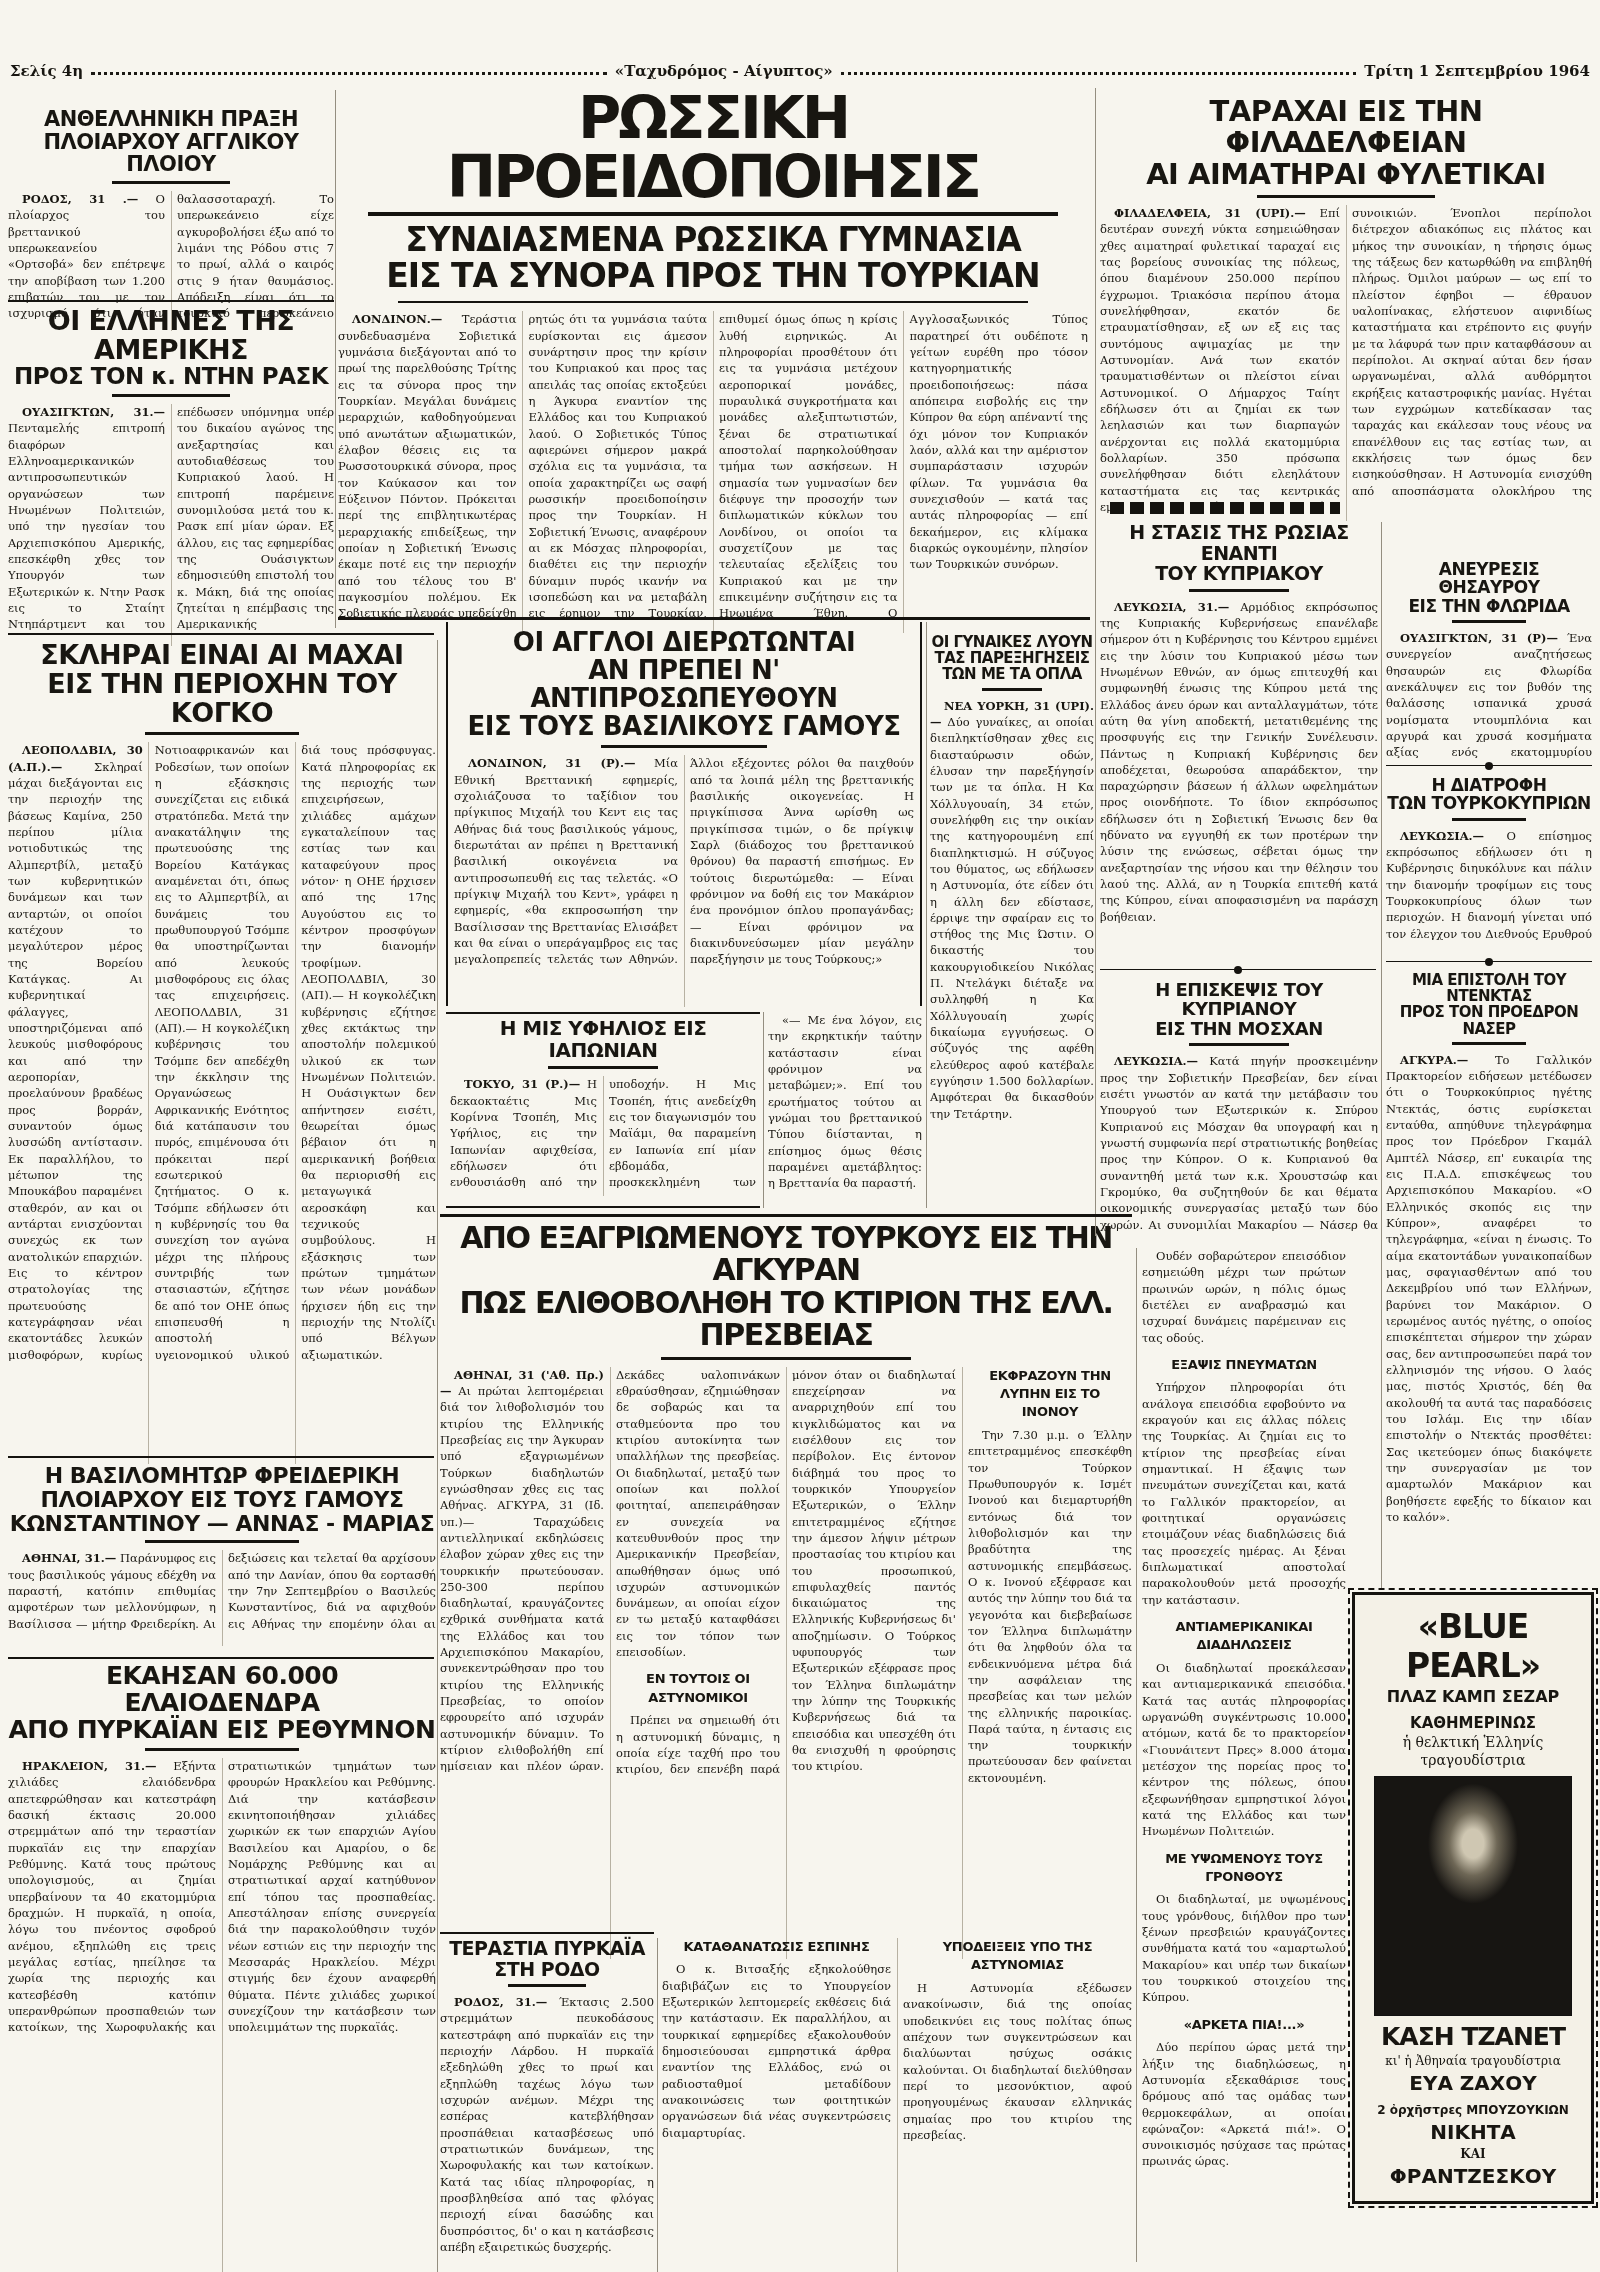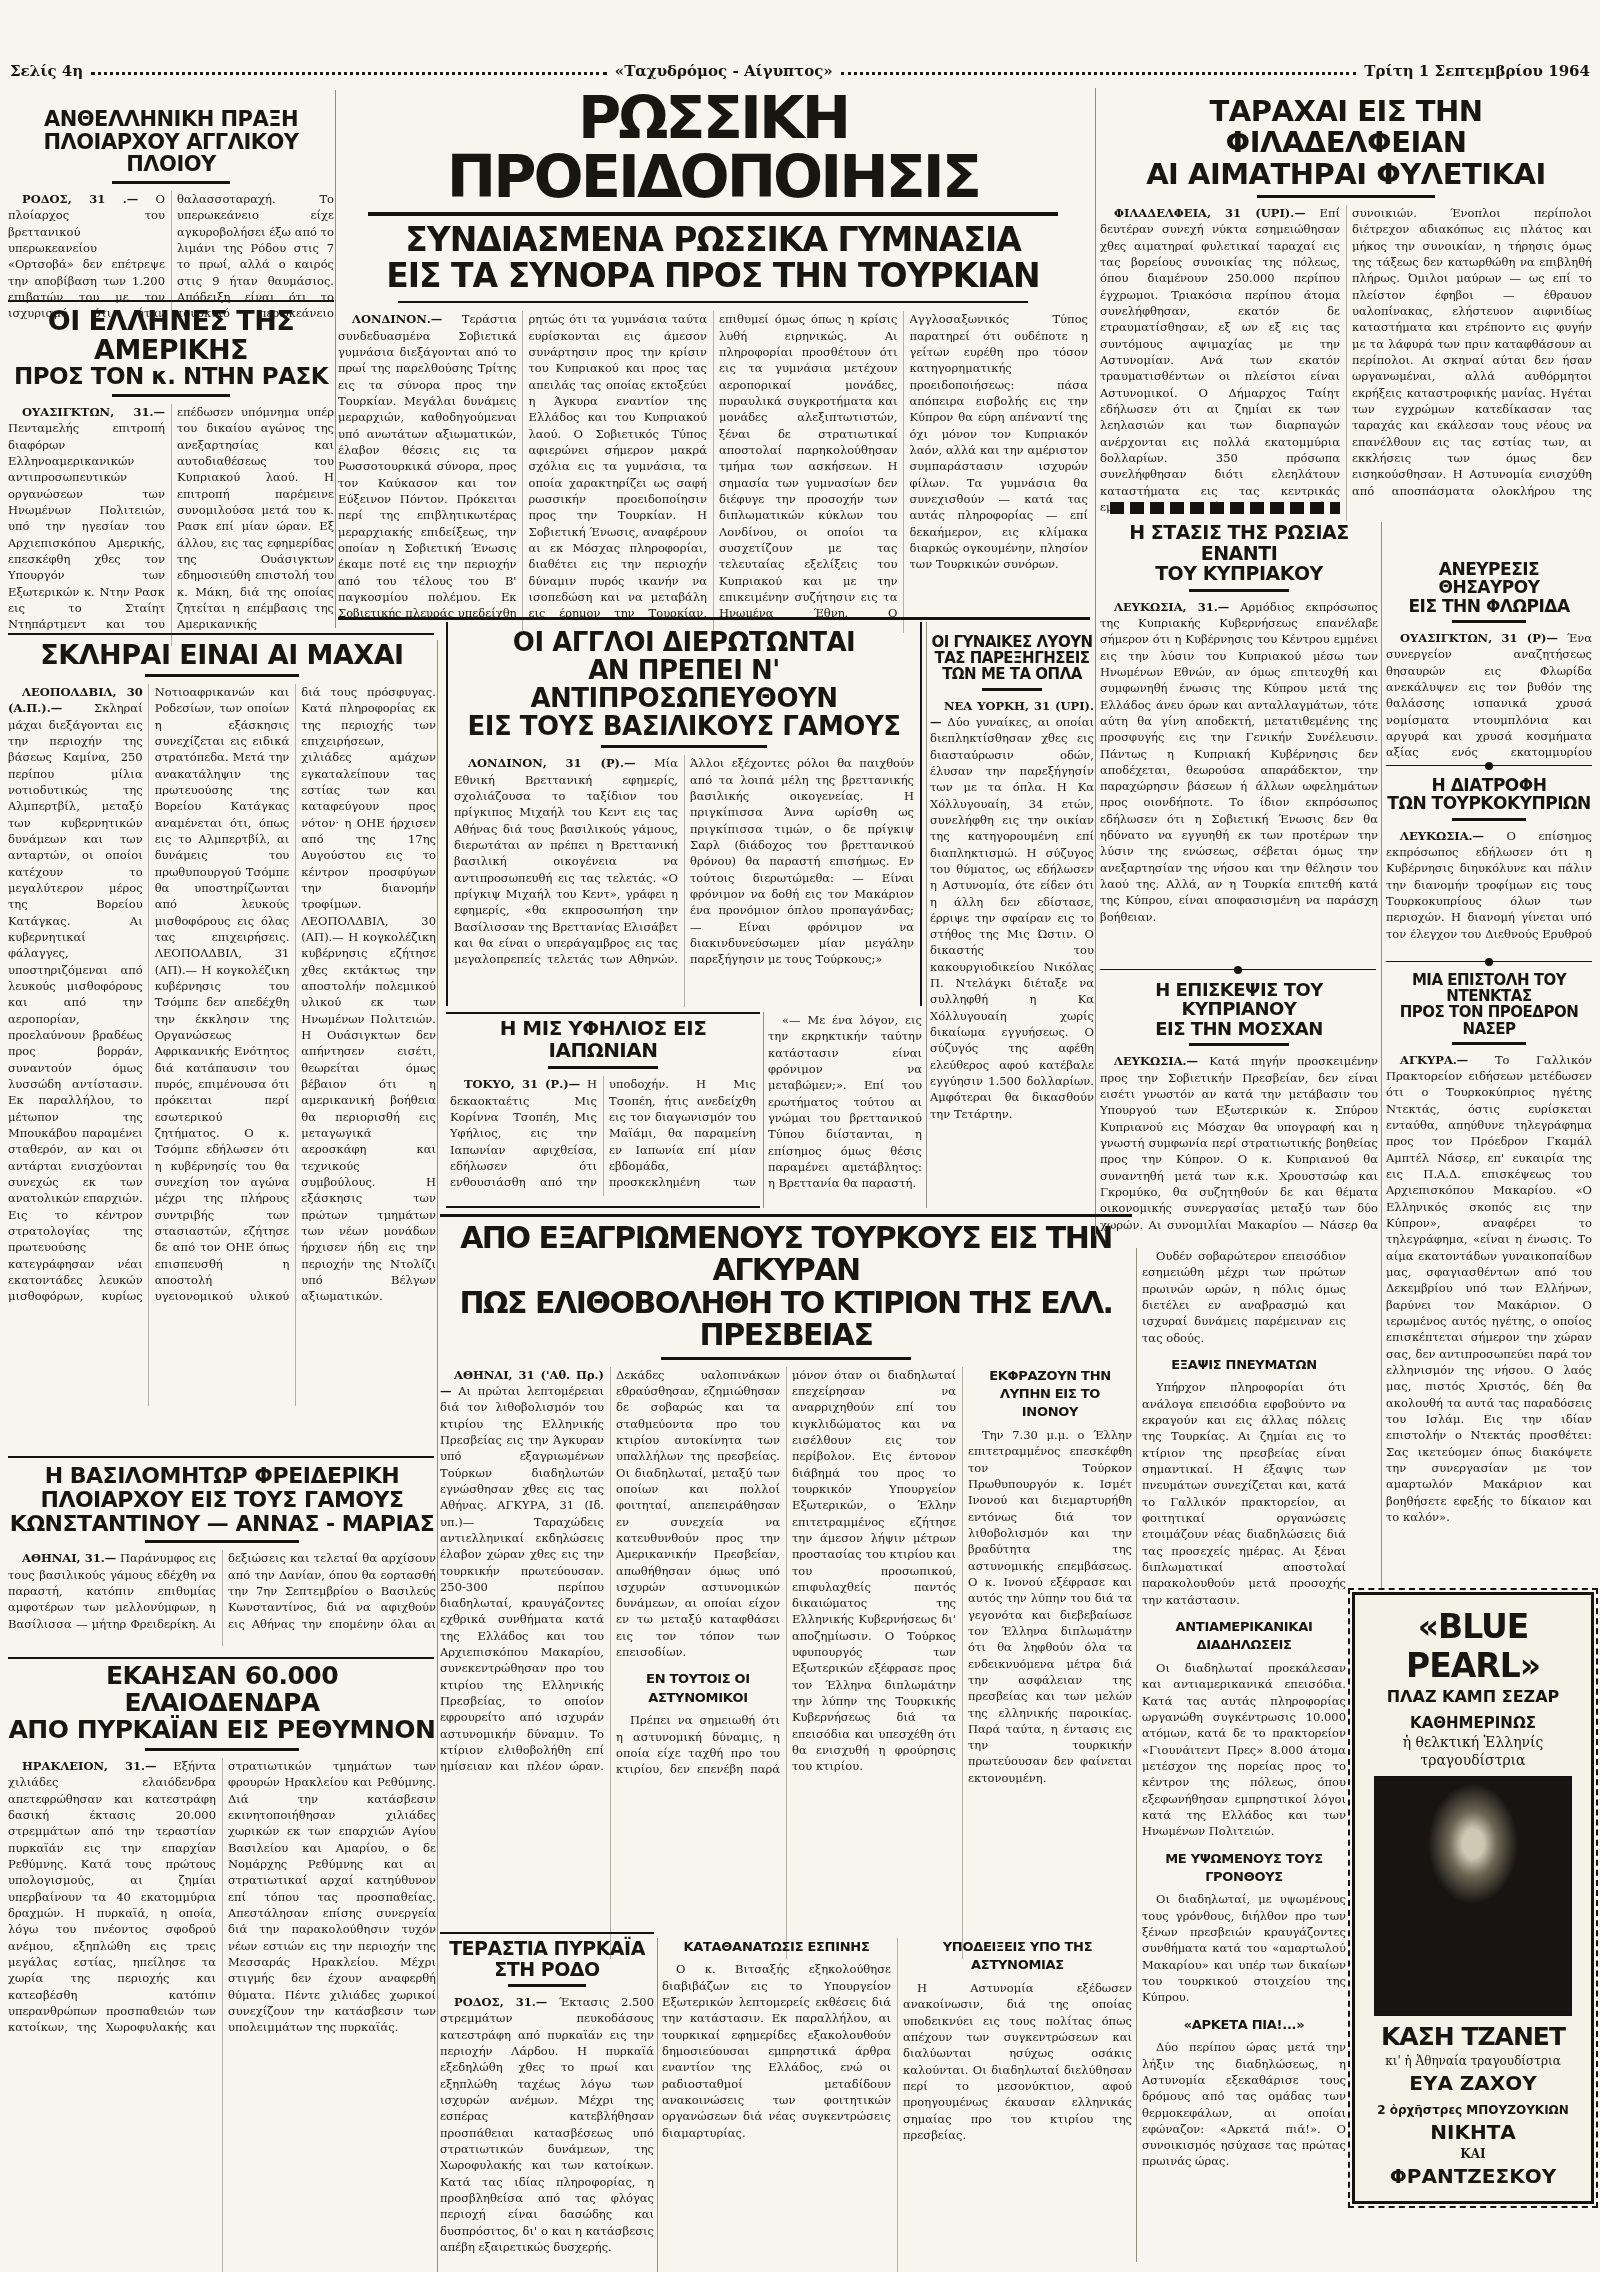--- a/index.html
+++ b/index.html
@@ -161,20 +161,21 @@
   <div class="ht" style="font-size:15px;">ΠΡΟΣ ΤΟΝ ΠΡΟΕΔΡΟΝ ΝΑΣΕΡ</div>
   <div class="trule"></div>
   <div class="bd" style="height:540px;">
     <p><span class="dl">ΑΓΚΥΡΑ.—</span>
        <span>Το Γαλλικόν Πρακτορείον ειδήσεων μετέδωσεν ότι ο Τουρκοκύπριος ηγέτης Ντεκτάς, όστις ευρίσκεται ενταύθα, απηύθυνε τηλεγράφημα προς τον Πρόεδρον Γκαμάλ Αμπτέλ Νάσερ, επ' ευκαιρία της εις Π.Α.Δ. επισκέψεως του Αρχιεπισκόπου Μακαρίου. «Ο Ελληνικός σκοπός εις την Κύπρον», αναφέρει το τηλεγράφημα, «είναι η ένωσις. Το αίμα εκατοντάδων γυναικοπαίδων μας, σφαγιασθέντων από του Δεκεμβρίου υπό των Ελλήνων, βαρύνει τον Μακάριον. Ο ιερωμένος αυτός ηγέτης, ο οποίος επισκέπτεται σήμερον την χώραν σας, δεν αντιπροσωπεύει παρά τον ελληνισμόν της νήσου. Ο λαός μας, πιστός Χριστός, δέη θα ακολουθή τα αυτά τας παραδόσεις του Ισλάμ. Εις την ιδίαν επιστολήν ο Ντεκτάς προσθέτει: Σας ικετεύομεν όπως διακόψετε την συνεργασίαν με τον αμαρτωλόν Μακάριον και βοηθήσετε εφεξής το δίκαιον και το καλόν».</span></p>
   </div>
 </div>
 
 <div class="art" style="left:8px;top:640px;width:428px;height:812px;">
   <div class="ht" style="font-size:27px;">ΣΚΛΗΡΑΙ ΕΙΝΑΙ ΑΙ ΜΑΧΑΙ</div>
+  <div class="ht" style="font-size:27px;">ΕΙΣ ΤΗΝ ΠΕΡΙΟΧΗΝ ΤΟΥ ΚΟΓΚΟ</div>
   <div class="trule"></div>
   <div class="bd cols3" style="height:722px;">
     <p><span class="dl">ΛΕΟΠΟΛΔΒΙΛ, 30 (Α.Π.).—</span>
        <span>Σκληραί μάχαι διεξάγονται εις την περιοχήν της βάσεως Καμίνα, 250 περίπου μίλια νοτιοδυτικώς της Αλμπερτβίλ, μεταξύ των κυβερνητικών δυνάμεων και των ανταρτών, οι οποίοι κατέχουν το μεγαλύτερον μέρος της Βορείου Κατάγκας. Αι κυβερνητικαί φάλαγγες, υποστηριζόμεναι από λευκούς μισθοφόρους και από την αεροπορίαν, προελαύνουν βραδέως προς βορράν, συναντούν όμως λυσσώδη αντίστασιν. Εκ παραλλήλου, το μέτωπον της Μπουκάβου παραμένει σταθερόν, αν και οι αντάρται ενισχύονται συνεχώς εκ των ανατολικών επαρχιών. Εις το κέντρον στρατολογίας της πρωτευούσης κατεγράφησαν νέαι εκατοντάδες λευκών μισθοφόρων, κυρίως Νοτιοαφρικανών και Ροδεσίων, των οποίων η εξάσκησις συνεχίζεται εις ειδικά στρατόπεδα. Μετά την ανακατάληψιν της πρωτευούσης της Βορείου Κατάγκας αναμένεται ότι, όπως εις το Αλμπερτβίλ, αι δυνάμεις του πρωθυπουργού Τσόμπε θα υποστηρίζωνται από λευκούς μισθοφόρους εις όλας τας επιχειρήσεις. ΛΕΟΠΟΛΔΒΙΛ, 31 (ΑΠ).— Η κογκολέζικη κυβέρνησις του Τσόμπε δεν απεδέχθη την έκκλησιν της Οργανώσεως Αφρικανικής Ενότητος διά κατάπαυσιν του πυρός, επιμένουσα ότι πρόκειται περί εσωτερικού ζητήματος. Ο κ. Τσόμπε εδήλωσεν ότι η κυβέρνησίς του θα συνεχίση τον αγώνα μέχρι της πλήρους συντριβής των στασιαστών, εζήτησε δε από τον ΟΗΕ όπως επισπευσθή η αποστολή υγειονομικού υλικού διά τους πρόσφυγας. Κατά πληροφορίας εκ της περιοχής των επιχειρήσεων, χιλιάδες αμάχων εγκαταλείπουν τας εστίας των και καταφεύγουν προς νότον· η ΟΗΕ ήρχισεν από της 17ης Αυγούστου εις το κέντρον προσφύγων την διανομήν τροφίμων. ΛΕΟΠΟΛΔΒΙΛ, 30 (ΑΠ).— Η κογκολέζικη κυβέρνησις εζήτησε χθες εκτάκτως την αποστολήν πολεμικού υλικού εκ των Ηνωμένων Πολιτειών. Η Ουάσιγκτων δεν απήντησεν εισέτι, θεωρείται όμως βέβαιον ότι η αμερικανική βοήθεια θα περιορισθή εις μεταγωγικά αεροσκάφη και τεχνικούς συμβούλους. Η εξάσκησις των πρώτων τμημάτων των νέων μονάδων ήρχισεν ήδη εις την περιοχήν της Ντολίζι υπό Βέλγων αξιωματικών.</span></p>
   </div>
 </div>
 
 <div class="art boxed" style="left:446px;top:622px;width:476px;height:384px;padding:0 6px;box-sizing:border-box;">
   <div class="ht" style="font-size:26px;margin-top:6px;">ΟΙ ΑΓΓΛΟΙ ΔΙΕΡΩΤΩΝΤΑΙ</div>
   <div class="ht" style="font-size:26px;">ΑΝ ΠΡΕΠΕΙ Ν' ΑΝΤΙΠΡΟΣΩΠΕΥΘΟΥΝ</div>

